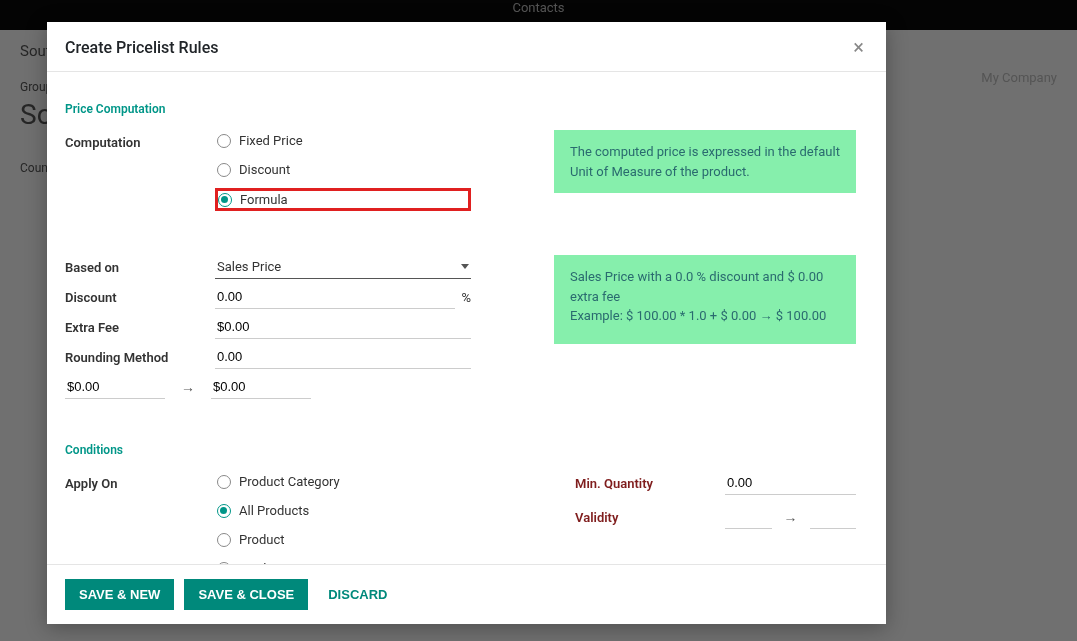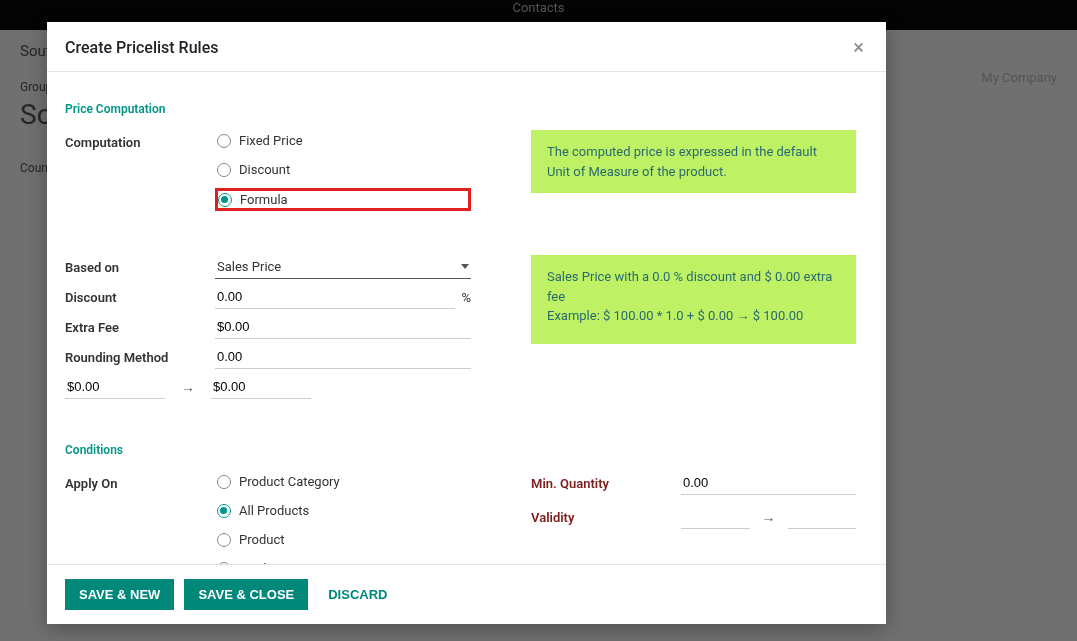--- a/index.html
+++ b/index.html
@@ -154,25 +154,26 @@
     content: "";
     position: absolute;
     top: 2px; left: 2px;
     width: 7px; height: 7px;
     border-radius: 50%;
     background: #009688;
   }
   .radio-label { font-size: 13px; }
   
   .info-box {
-    background: #bef264;
+    background: #86efac;
     color: #2a6b6f;
     padding: 12px 16px;
     font-size: 13px;
     line-height: 1.5;
+    margin-left: 23px;
   }
   
   .text-input {
     border: none;
     border-bottom: 1px solid #ccc;
     width: 100%;
     font-size: 13px;
     padding: 4px 2px;
     outline: none;
     background: transparent;
@@ -349,21 +350,21 @@
           <div>Sales Price with a 0.0 % discount and $ 0.00 extra fee</div>
           <div>Example: $ 100.00 * 1.0 + $ 0.00 → $ 100.00</div>
         </div>
       </div>
     </div>
 
     <div class="gap-block"></div>
 
     <div class="section-title">Conditions</div>
 
-    <div style="display:flex;">
+    <div style="display:flex;gap:44px;">
       <div style="width:466px; flex-shrink:0;">
         <div class="form-row">
           <div class="form-label">Apply On</div>
           <div class="form-control-col">
             <div class="radio-group">
               <div class="radio-item">
                 <span class="radio-circle"></span>
                 <span class="radio-label">Product Category</span>
               </div>
               <div class="radio-item">

